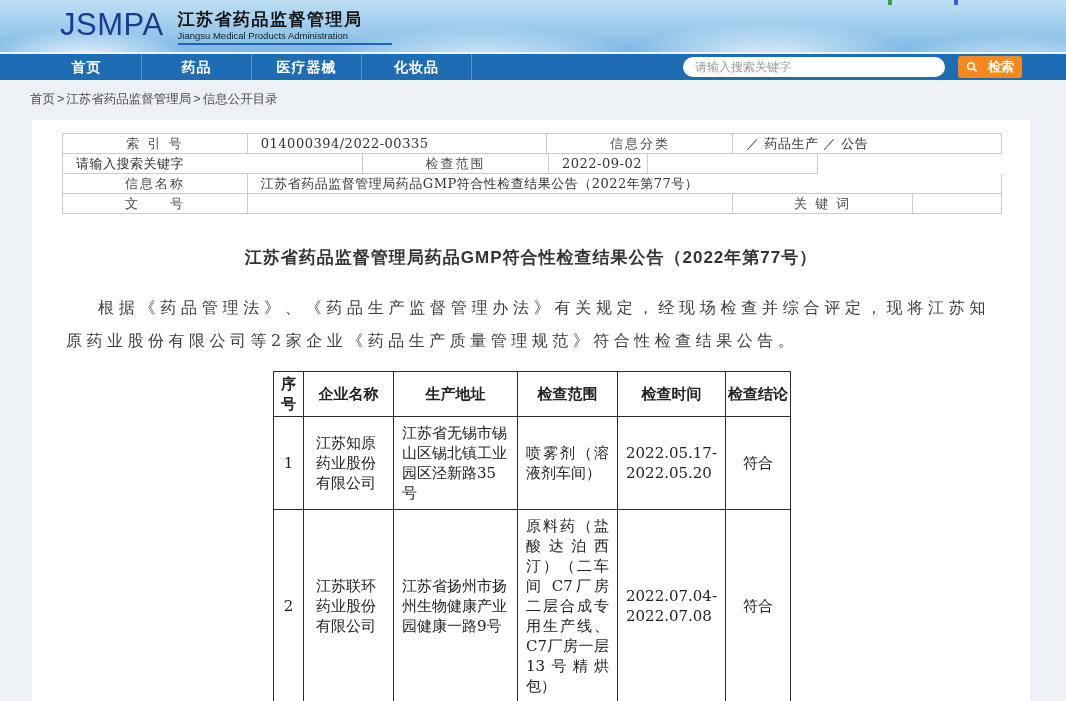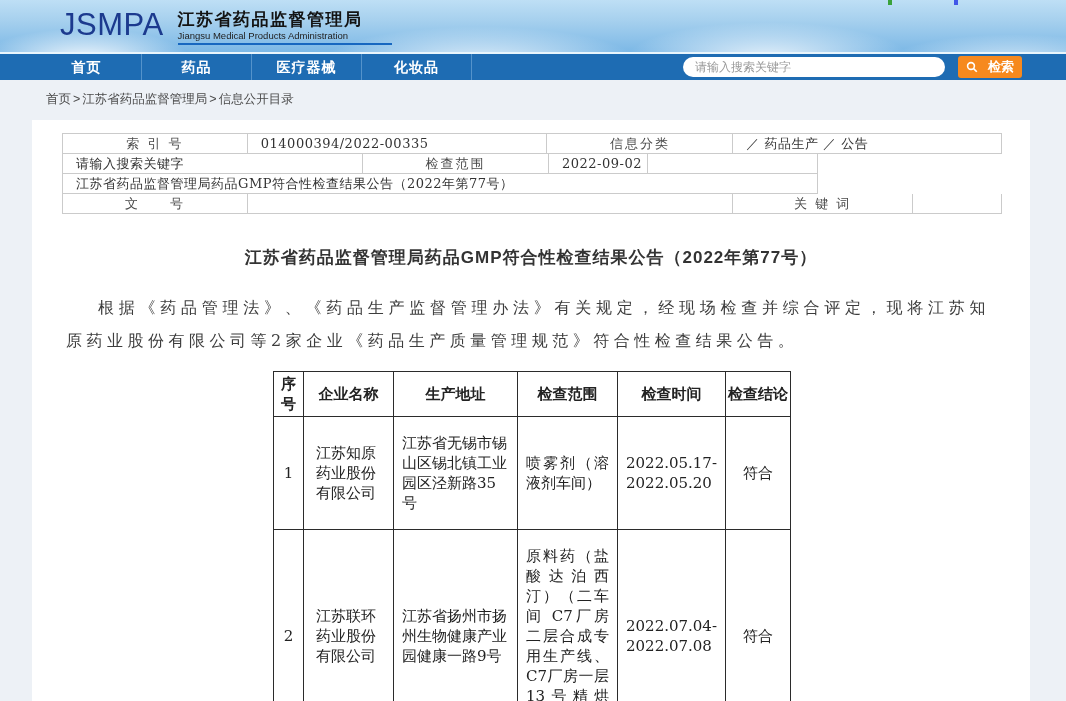--- a/index.html
+++ b/index.html
@@ -40,21 +40,21 @@
   }
   .search-input::placeholder { color:#999; }
   .search-btn {
     position:absolute; left:958px; top:2px; width:64px; height:22px;
     background:#f6891e; border:none; border-radius:3px; color:#fff; font-size:13px;
     display:flex; align-items:center; justify-content:center; gap:10px; cursor:pointer;
     font-family:"Liberation Sans", sans-serif; font-weight:bold;
   }
 
   
-  .crumbs { padding:11px 0 0 46px; font-size:12.5px; color:#4a4a4a; height:36px; }
+  .crumbs { padding:11px 0 0 30px; font-size:12.5px; color:#4a4a4a; height:36px; }
   .crumb { cursor:pointer; }
   .crumb-sep { margin:0 2px; color:#4a4a4a; }
 
   
   .card { position:absolute; left:32px; top:120px; width:998px; height:691px; background:#fff; }
 
   
   .meta { margin:13px 28px 0 30px; border-top:1px solid #cbcbcb; border-left:1px solid #cbcbcb;
           font-family:"DejaVu Serif", serif; font-size:13px; }
   .mrow { display:flex; height:20px; line-height:19px; }
@@ -70,21 +70,21 @@
   .art-body {
     margin:22px 40px 0 34px; font-family:"DejaVu Serif", serif; font-size:16px; color:#3d3d3d;
     letter-spacing:4.5px; line-height:33px; text-indent:2em; text-align:justify;
   }
 
   
   .rtable { border-collapse:collapse; margin:14px 0 0 241px; font-family:"DejaVu Serif", serif;
             font-size:15px; color:#222; table-layout:fixed; }
   .rtable th, .rtable td { border:1px solid #2b2b2b; vertical-align:middle; line-height:20px; }
   .rtable th { font-weight:bold; height:30px; padding:2px 2px; }
-  .rtable td { padding:16px 8px; }
+  .rtable td { padding:6px 8px; }
   .td-no { text-align:center; padding:4px 2px !important; }
   .td-company { padding:4px 12px !important; }
   .td-scope { text-align:justify; }
   .td-conclusion { text-align:center; }
   .row-1 { height:83px; }
   .row-2 { height:165px; }
 </style>
 </head>
 <body>
 
@@ -129,20 +129,21 @@
       <div class="mcell mlabel w186">信息分类</div>
       <div class="mcell mvalue w269">／  药品生产  ／  公告</div>
     </div>
     <div class="mrow">
       <div class="mcell mvalue w300">请输入搜索关键字</div>
       <div class="mcell mlabel w186">检查范围</div>
       <div class="mcell mvalue w99">2022-09-02</div>
       <div class="mcell w170"></div>
     </div>
     <div class="mrow">
+      <div class="mcell mlabel w185">信息名称</div>
       <div class="mcell mvalue w755">江苏省药品监督管理局药品GMP符合性检查结果公告（2022年第77号）</div>
     </div>
     <div class="mrow">
       <div class="mcell mlabel w185">文　　号</div>
       <div class="mcell mvalue w486"></div>
       <div class="mcell mlabel w180">关 键 词</div>
       <div class="mcell mvalue w89"></div>
     </div>
   </div>
 

